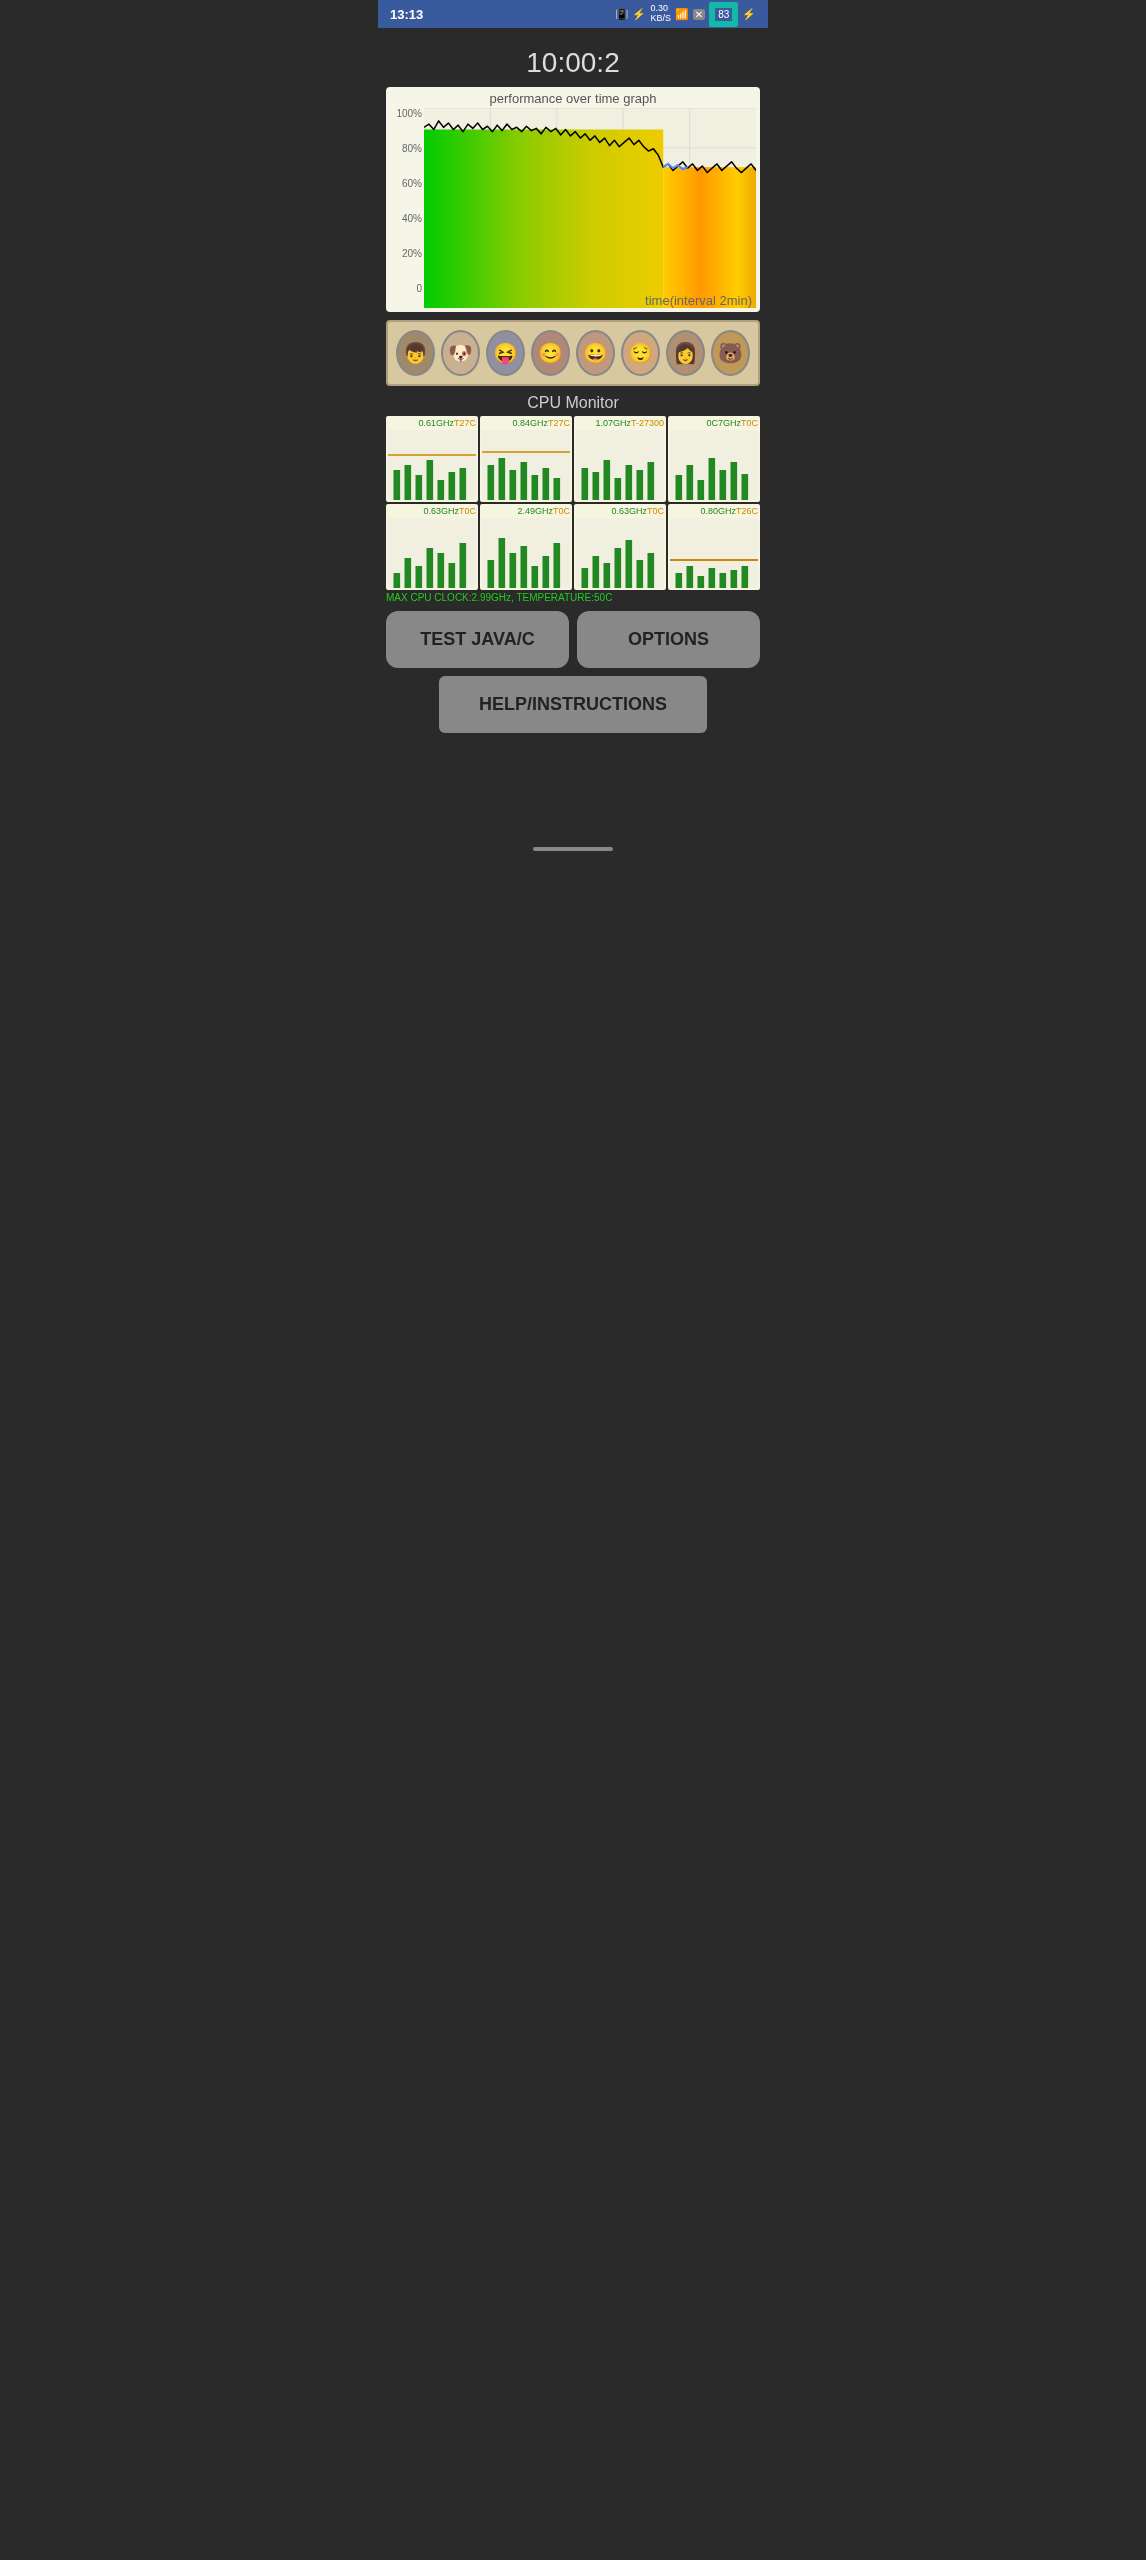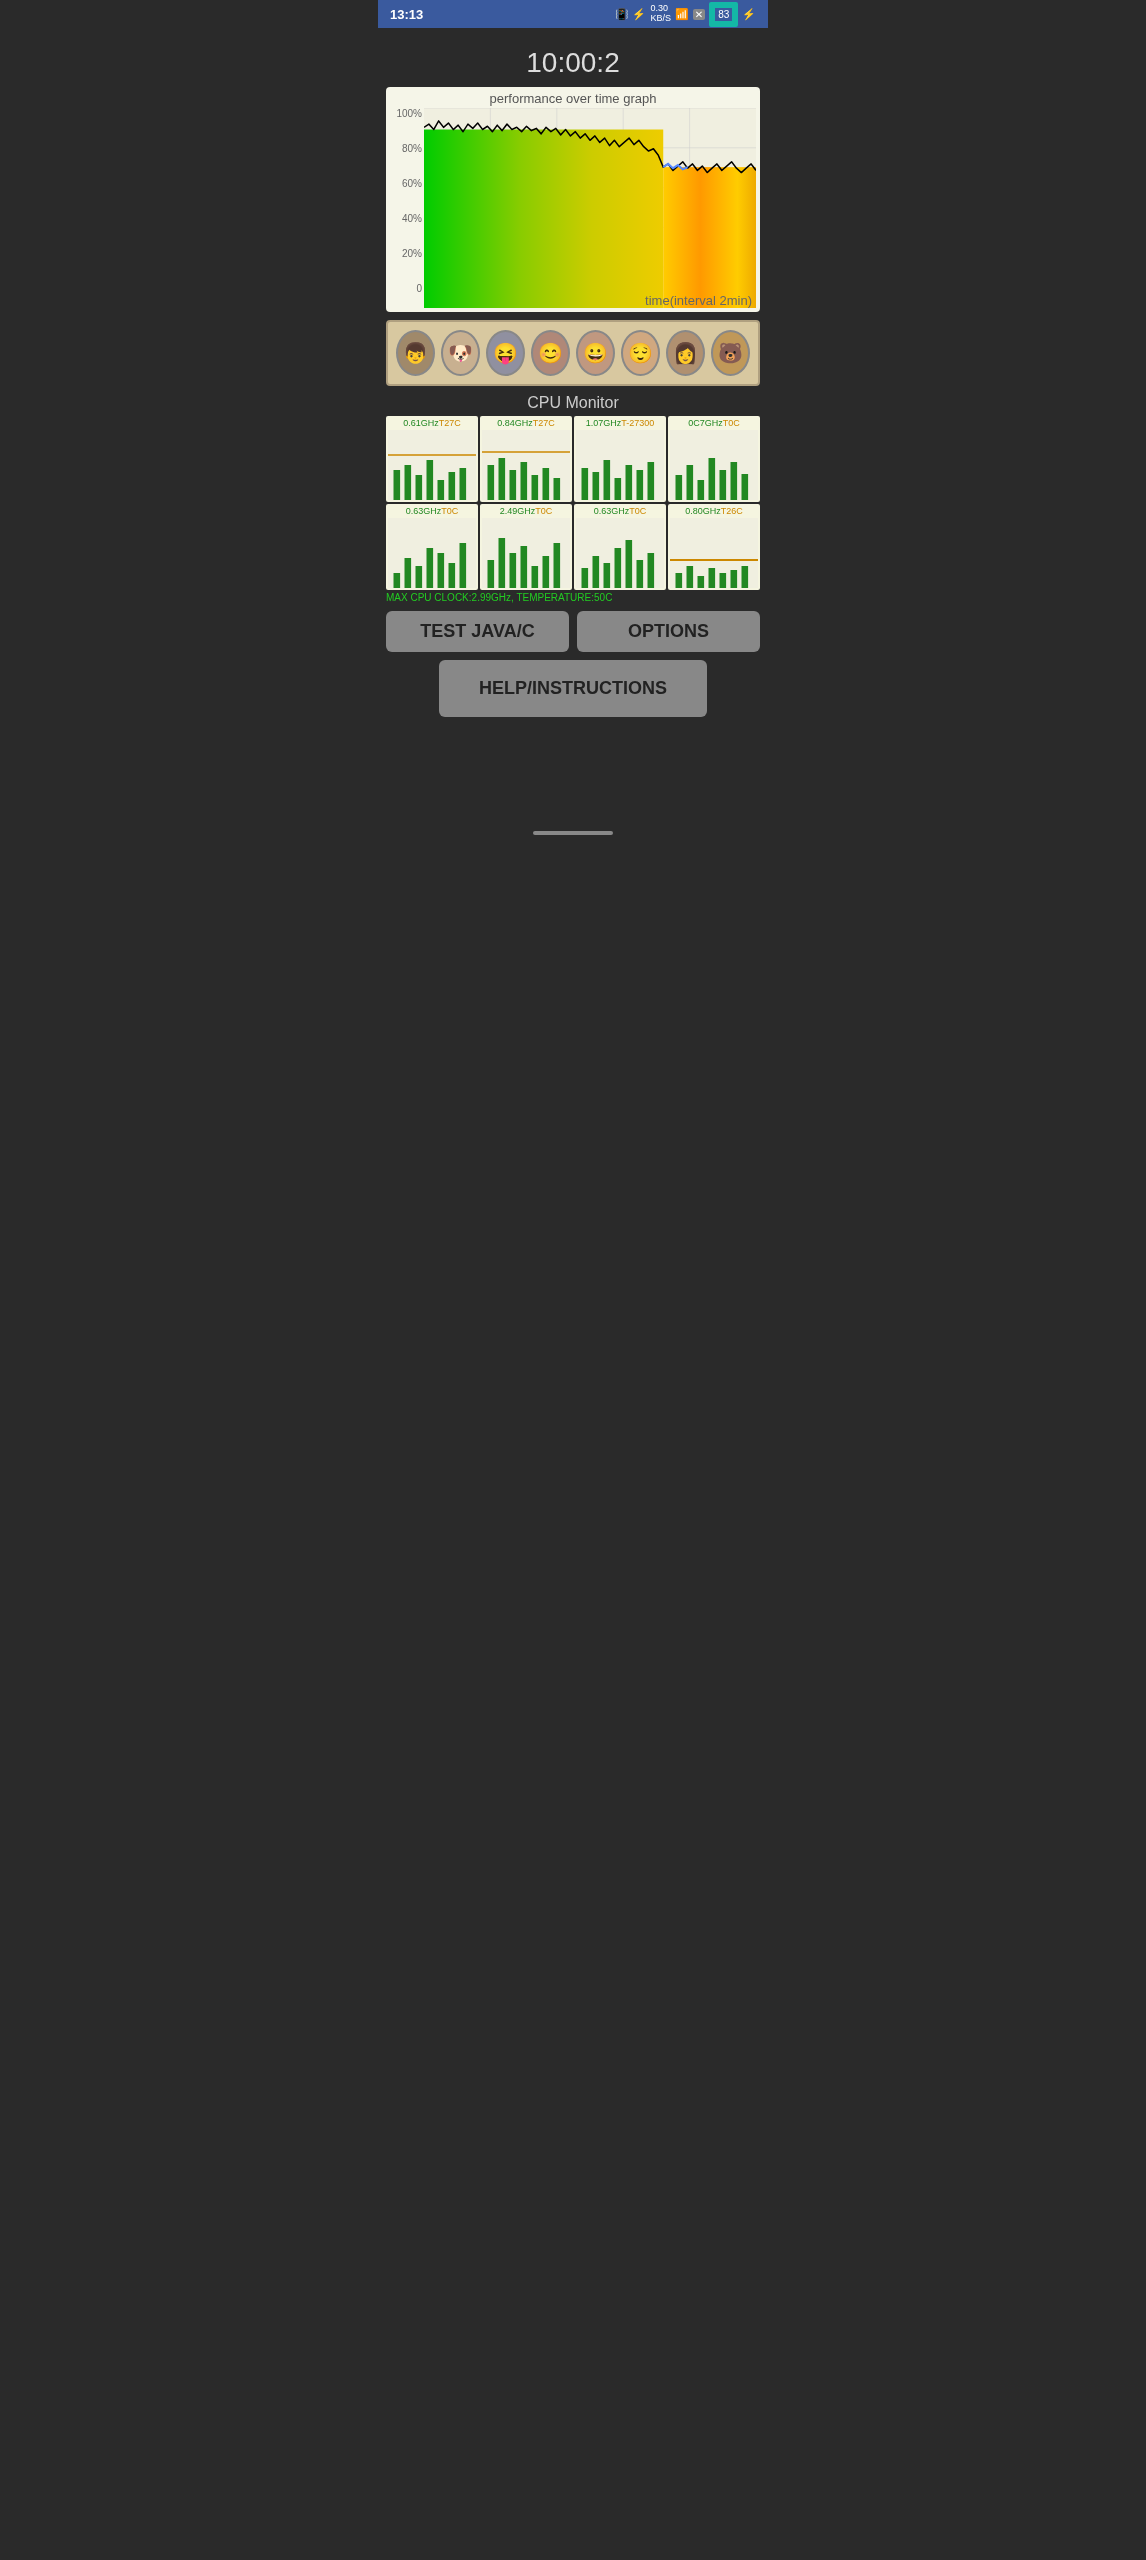--- a/index.html
+++ b/index.html
@@ -178,21 +178,21 @@
     .cpu-cell {
       background: #f5f5e0;
       padding: 2px;
       border-radius: 2px;
     }
     .cpu-cell-header {
       font-size: 9px;
       color: #228822;
       margin-bottom: 2px;
       display: flex;
-      justify-content: center;
+      justify-content: flex-end;
     }
     .cpu-cell-header .temp { color: #cc8800; }
     .cpu-mini-chart {
       height: 70px;
       position: relative;
       background: #f0efe0;
       overflow: hidden;
     }
     .cpu-mini-chart svg {
       width: 100%;
@@ -208,22 +208,22 @@
     
     .btn-row {
       display: flex;
       gap: 8px;
       margin-bottom: 8px;
     }
     .action-btn {
       flex: 1;
       background: #888;
       border: none;
-      border-radius: 6px;
-      padding: 10px 10px;
+      border-radius: 12px;
+      padding: 18px 10px;
       font-size: 18px;
       font-weight: bold;
       color: #222;
       cursor: pointer;
     }
     .help-btn-row {
       display: flex;
       justify-content: center;
       margin-bottom: 8px;
     }

